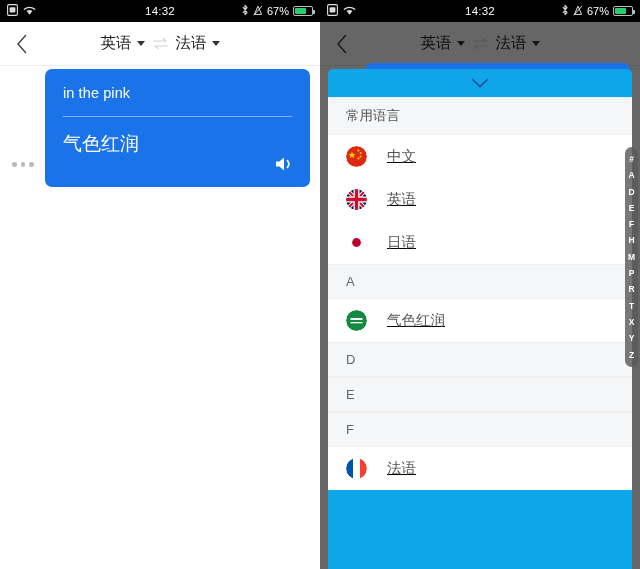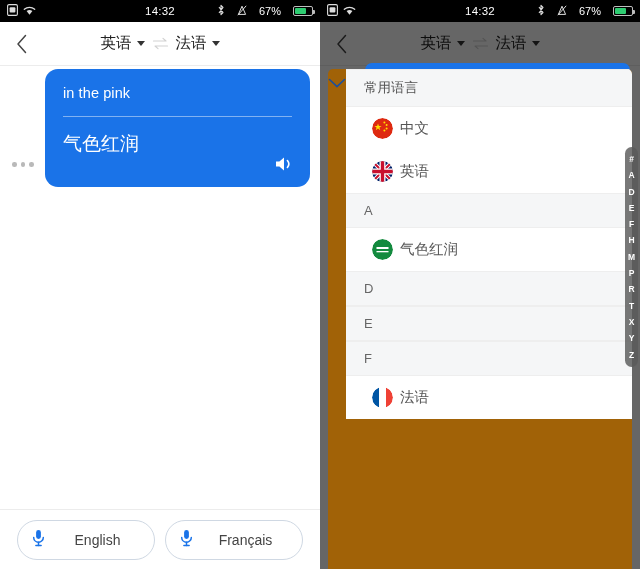--- a/index.html
+++ b/index.html
@@ -13,21 +13,21 @@
   .panel { width: 320px; height: 569px; position: relative; overflow: hidden; background: #fff; }
 
   
   .statusbar {
     height: 22px; background: #000; color: #fff;
     display: flex; align-items: center; padding: 0 7px;
     font-size: 11px; position: relative; z-index: 50;
   }
   .sb-left { display: flex; align-items: center; gap: 5px; }
   .sb-center { position: absolute; left: 0; right: 0; text-align: center; font-size: 11.5px; letter-spacing: .2px; }
-  .sb-right { margin-left: auto; display: flex; align-items: center; gap: 12px; position: relative; z-index: 2; }
+  .sb-right { margin-left: auto; display: flex; align-items: center; gap: 4px; position: relative; z-index: 2; }
   .sb-pct { font-size: 11px; }
   .battery {
     width: 20px; height: 10px; border: 1px solid #bdbdbd; border-radius: 2px;
     position: relative; display: flex; align-items: center; padding: 1px;
   }
   .battery::after {
     content: ""; position: absolute; right: -3px; top: 3px;
     width: 2px; height: 4px; background: #bdbdbd; border-radius: 0 1px 1px 0;
   }
   .battery .fill { height: 100%; width: 67%; background: #2ecc71; border-radius: 1px; }
@@ -50,21 +50,21 @@
   
   .content { position: relative; height: calc(569px - 22px - 44px); background: #fff; }
   .dots {
     position: absolute; left: 12px; top: 96px;
     display: flex; gap: 4px;
   }
   .dots i { width: 4.5px; height: 4.5px; border-radius: 50%; background: #b9b9b9; display: block; }
 
   .card {
     position: absolute; left: 45px; top: 3px; width: 265px;
-    background: #1a73e8; border-radius: 13px; padding: 16px 18px 2px 18px;
+    background: #1a73e8; border-radius: 7px; padding: 16px 18px 2px 18px;
     min-height: 118px;
   }
   .card .src { color: #fff; font-size: 14.5px; letter-spacing: .1px; }
   .card .divider { height: 1px; background: rgba(255,255,255,.45); margin: 15px 0 14px 0; }
   .card .dst { color: #fff; font-size: 19px; }
   .card .speaker { position: absolute; right: 14px; bottom: 10px; }
 
   
   .bottombar {
     position: absolute; left: 0; right: 0; bottom: 0; height: 60px;
@@ -76,32 +76,32 @@
     border-radius: 22px; display: flex; align-items: center; gap: 10px;
     padding: 0 14px; background: #fff;
   }
   .mic-pill .label { flex: 1; text-align: center; font-size: 14px; color: #444; }
 
   
   .dim-layer { position: absolute; inset: 22px 0 0 0; background: rgba(0,0,0,.6); z-index: 20; }
   .panel-right .navbar { background: #fff; }
   .sheet {
     position: absolute; left: 8px; right: 8px; top: 69px; bottom: 0;
-    background: #a16207; border-radius: 5px 5px 0 0; z-index: 30; overflow: hidden;
-    display: flex; 
+    background: #0ea5e9; border-radius: 5px 5px 0 0; z-index: 30; overflow: hidden;
+    display: flex; flex-direction: column;
   }
   .sheet-handle { height: 28px; display: flex; align-items: center; justify-content: center; flex: 0 0 auto; }
   .sheet-list { flex: 1; overflow: hidden; position: relative; }
   .sec-head {
     background: #f5f6f7; padding: 9px 18px; font-size: 13px; color: #666;
     border-top: 1px solid #eeeeee; border-bottom: 1px solid #eeeeee;
   }
   .sec-head.cn { color: #555; font-size: 13.5px; }
   .lang-row {
-    display: flex; align-items: center; gap: 7px; padding: 11px 26px; background: #fff;
+    display: flex; align-items: center; gap: 20px; padding: 11px 18px; background: #fff; text-decoration: underline;
   }
   .lang-row .name { font-size: 14.5px; color: #555; }
   .flag { width: 21px; height: 21px; border-radius: 50%; overflow: hidden; flex: 0 0 auto; position: relative; }
 
   
   .index-bar {
     position: absolute; right: 2px; top: 147px; width: 13px;
     background: rgba(90,90,90,.82); border-radius: 7px;
     display: flex; flex-direction: column; align-items: center;
     padding: 4px 0; z-index: 60;
@@ -192,44 +192,20 @@
         <div class="divider"></div>
         <div class="dst">气色红润</div>
         <span class="speaker">
           <svg width="22" height="18" viewBox="0 0 22 18">
               <path d="M2 6.5 h3.4 L10 2.4 v13.2 L5.4 11.5 H2 Z" fill="#fff"></path>
               <path d="M13.4 5.6 a5.2 5.2 0 0 1 0 6.8" stroke="#fff" stroke-width="1.6" fill="none" stroke-linecap="round"></path>
             </svg>
         </span>
       </div>
 
-      <div class="bottombar">
-        <div class="mic-pill">
-          <span>
-            <svg width="13" height="18" viewBox="0 0 13 18">
-                <rect x="4.1" y="1" width="4.8" height="9" rx="2.4" fill="#1a73e8"></rect>
-                <path d="M1.7 8.4 a4.8 4.8 0 0 0 9.6 0" stroke="#1a73e8" stroke-width="1.5" fill="none" stroke-linecap="round"></path>
-                <line x1="6.5" y1="13.2" x2="6.5" y2="16.4" stroke="#1a73e8" stroke-width="1.5" stroke-linecap="round"></line>
-                <line x1="3.9" y1="16.6" x2="9.1" y2="16.6" stroke="#1a73e8" stroke-width="1.5" stroke-linecap="round"></line>
-              </svg>
-          </span>
-          <span class="label">English</span>
-        </div>
-        <div class="mic-pill">
-          <span>
-            <svg width="13" height="18" viewBox="0 0 13 18">
-                <rect x="4.1" y="1" width="4.8" height="9" rx="2.4" fill="#1a73e8"></rect>
-                <path d="M1.7 8.4 a4.8 4.8 0 0 0 9.6 0" stroke="#1a73e8" stroke-width="1.5" fill="none" stroke-linecap="round"></path>
-                <line x1="6.5" y1="13.2" x2="6.5" y2="16.4" stroke="#1a73e8" stroke-width="1.5" stroke-linecap="round"></line>
-                <line x1="3.9" y1="16.6" x2="9.1" y2="16.6" stroke="#1a73e8" stroke-width="1.5" stroke-linecap="round"></line>
-              </svg>
-          </span>
-          <span class="label">Français</span>
-        </div>
-      </div>
 
     </div>
   </div>
 
   <div class="panel panel-right">
 
     <div class="statusbar">
       <div class="sb-left">
         <span>
           <svg width="11" height="12" viewBox="0 0 11 12">
@@ -325,20 +301,29 @@
                 <g clip-path="url(#c1)">
                   <rect width="21" height="21" fill="#012169"></rect>
                   <path d="M0 0 L21 21 M21 0 L0 21" stroke="#fff" stroke-width="4"></path>
                   <path d="M0 0 L21 21 M21 0 L0 21" stroke="#C8102E" stroke-width="2"></path>
                   <path d="M10.5 0 V21 M0 10.5 H21" stroke="#fff" stroke-width="6"></path>
                   <path d="M10.5 0 V21 M0 10.5 H21" stroke="#C8102E" stroke-width="3.4"></path>
                 </g>
               </svg>
           </span>
           <span class="name">英语</span>
+        </div>
+        <div class="lang-row">
+          <span class="flag">
+            <svg width="21" height="21" viewBox="0 0 21 21">
+                <circle cx="10.5" cy="10.5" r="10.5" fill="#fff"></circle>
+                <circle cx="10.5" cy="10.5" r="4.4" fill="#bc002d"></circle>
+              </svg>
+          </span>
+          <span class="name">日语</span>
         </div>
 
         <div class="sec-head">A</div>
         <div class="lang-row">
           <span class="flag">
             <svg width="21" height="21" viewBox="0 0 21 21">
                 <circle cx="10.5" cy="10.5" r="10.5" fill="#138a3e"></circle>
                 <rect x="4.5" y="8" width="12" height="2" fill="#fff"></rect>
                 <rect x="4.5" y="12" width="12" height="1.3" fill="#fff"></rect>
               </svg>

